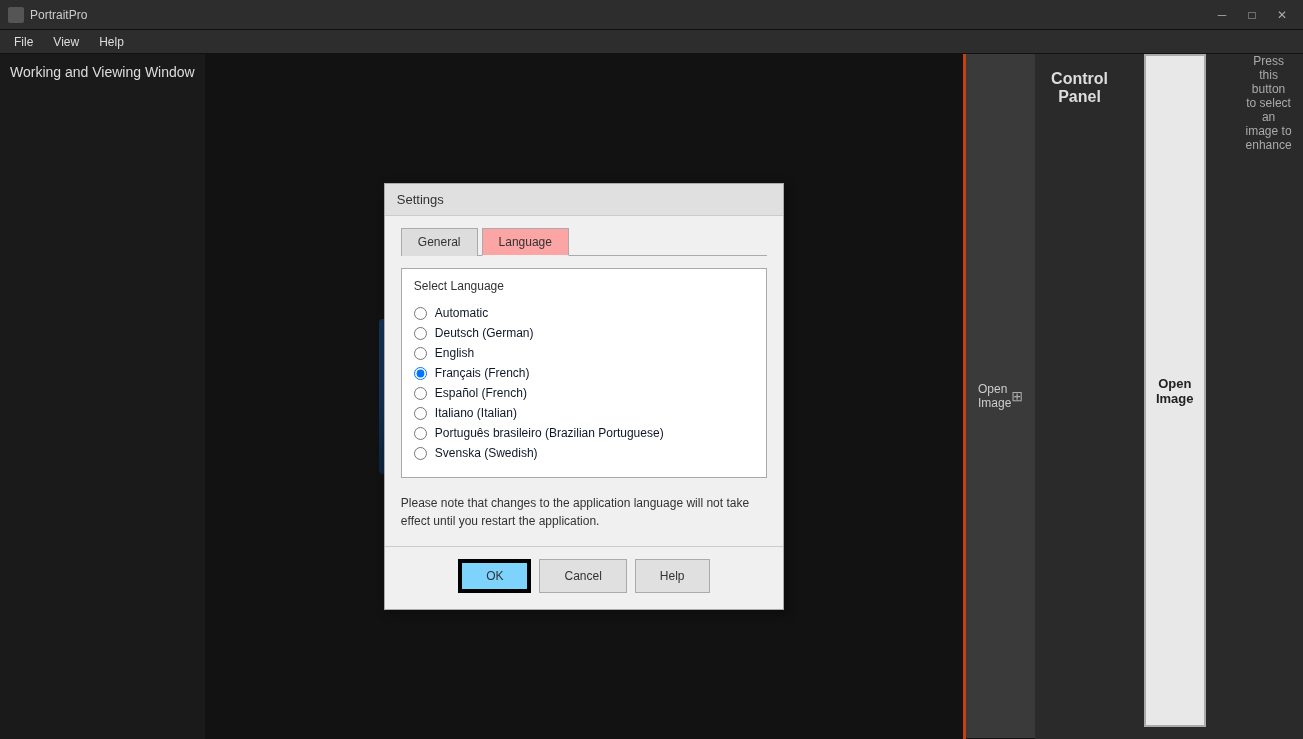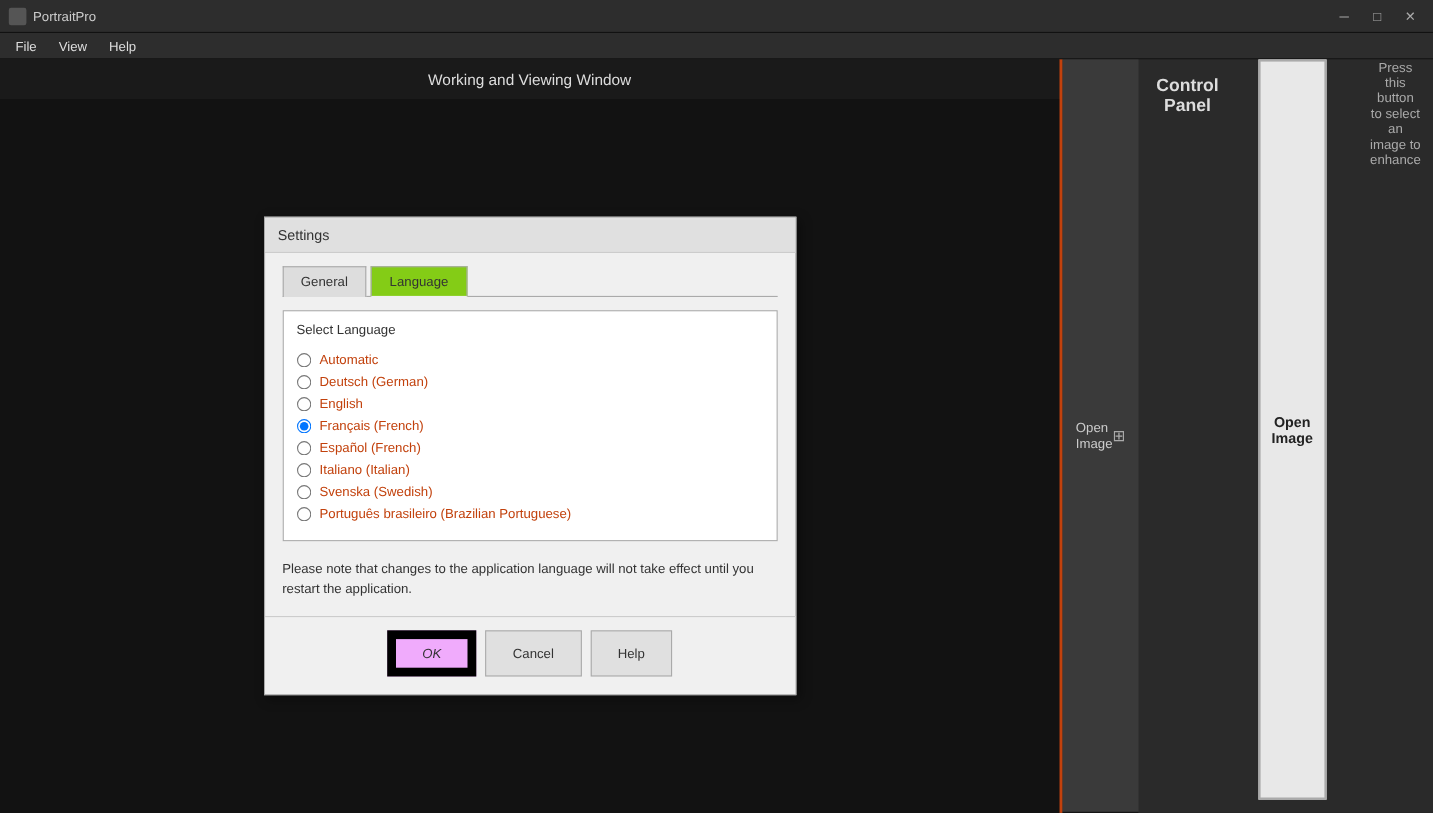--- a/index.html
+++ b/index.html
@@ -72,21 +72,21 @@
       display: flex;
       height: calc(739px - 54px);
     }
 
     
     .working-area {
       flex: 1;
       background: #1a1a1a;
       position: relative;
       display: flex;
-      flex-direction: column;
+      flex-direction: row;
     }
     .working-title {
       color: #ddd;
       text-align: center;
       padding: 10px;
       font-size: 14px;
       font-weight: normal;
     }
     .working-content {
       flex: 1;
@@ -239,21 +239,21 @@
       background: rgba(0,0,0,0.3);
       display: flex;
       align-items: center;
       justify-content: center;
       z-index: 100;
     }
     .dialog {
       background: #f0f0f0;
       border: 1px solid #aaa;
       box-shadow: 3px 3px 10px rgba(0,0,0,0.4);
-      width: 484px;
+      width: 400px;
       min-height: 400px;
     }
     .dialog-titlebar {
       background: #e0e0e0;
       padding: 8px 12px;
       border-bottom: 1px solid #ccc;
       font-size: 13px;
       color: #333;
     }
     .dialog-body {
@@ -271,21 +271,21 @@
       padding: 6px 16px;
       background: #ddd;
       border: 1px solid #aaa;
       border-bottom: none;
       cursor: pointer;
       font-size: 12px;
       color: #333;
       margin-bottom: -1px;
     }
     .tab.active {
-      background: #84cc16;
+      background: #fca5a5;
       border-bottom: 1px solid #f0f0f0;
       z-index: 1;
     }
 
     
     .group-box {
       border: 1px solid #aaa;
       padding: 10px 12px 14px;
       margin-bottom: 12px;
       background: white;
@@ -302,21 +302,21 @@
       padding: 3px 0;
       cursor: pointer;
     }
     .radio-item input[type="radio"] {
       cursor: pointer;
       width: 13px;
       height: 13px;
     }
     .radio-label {
       font-size: 12px;
-      color: #c2410c;
+      color: #0f172a;
       cursor: pointer;
     }
 
     .note-text {
       font-size: 12px;
       color: #333;
       line-height: 1.5;
       padding: 4px 0;
     }
 
@@ -331,24 +331,23 @@
     }
     .dialog-btn {
       padding: 6px 24px;
       font-size: 12px;
       cursor: pointer;
       border: 1px solid #aaa;
       background: #e0e0e0;
       color: #333;
     }
     .dialog-btn.primary {
-      background: #f0abfc;
-      border: 8px solid #000000;
-      color: #333;
-      font-style: italic;
+      background: #7dd3fc;
+      border: 4px solid #000000;
+      color: #333;
     }
   </style>
 </head>
 <body>
 
 <div class="titlebar">
   <div class="titlebar-icon"></div>
   <span class="titlebar-title">PortraitPro</span>
   <div class="titlebar-controls">
     <button class="titlebar-btn">─</button>
@@ -426,25 +425,25 @@
               <div class="radio-item">
                 <input type="radio" name="language" style="">
                 <label class="radio-label">Español (French)</label>
               </div>
               <div class="radio-item">
                 <input type="radio" name="language" style="">
                 <label class="radio-label">Italiano (Italian)</label>
               </div>
               <div class="radio-item">
                 <input type="radio" name="language" style="">
+                <label class="radio-label">Português brasileiro (Brazilian Portuguese)</label>
+              </div>
+              <div class="radio-item">
+                <input type="radio" name="language" style="">
                 <label class="radio-label">Svenska (Swedish)</label>
-              </div>
-              <div class="radio-item">
-                <input type="radio" name="language" style="">
-                <label class="radio-label">Português brasileiro (Brazilian Portuguese)</label>
               </div>
             </div>
 
             <div class="note-text">Please note that changes to the application language will not take effect until you restart the application.</div>
 
           </div>
 
           <div class="dialog-footer">
             <button class="dialog-btn primary">OK</button>
             <button class="dialog-btn">Cancel</button>

